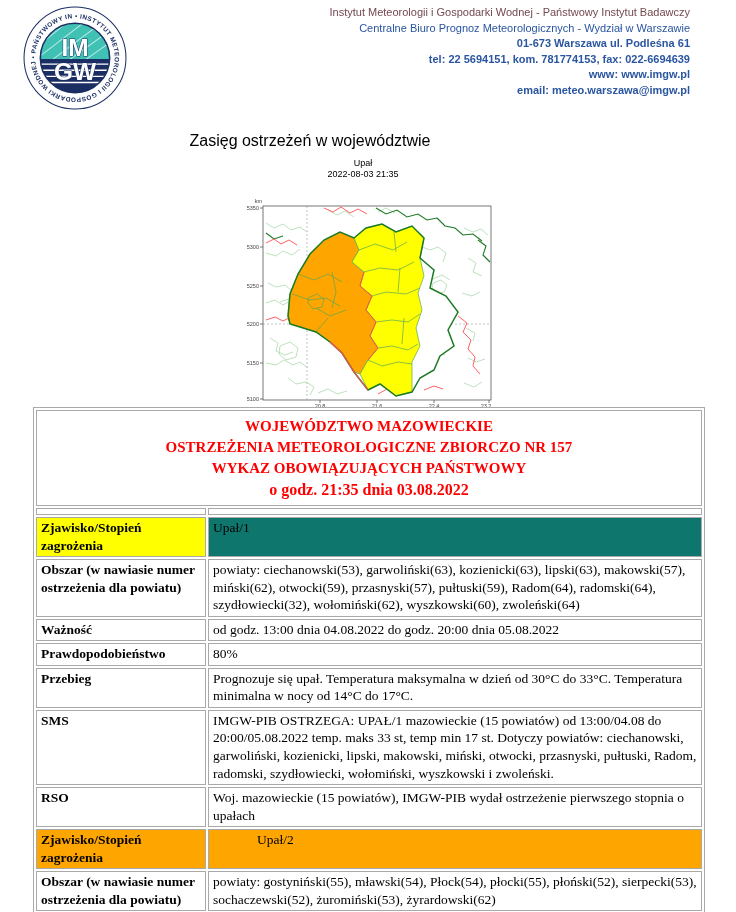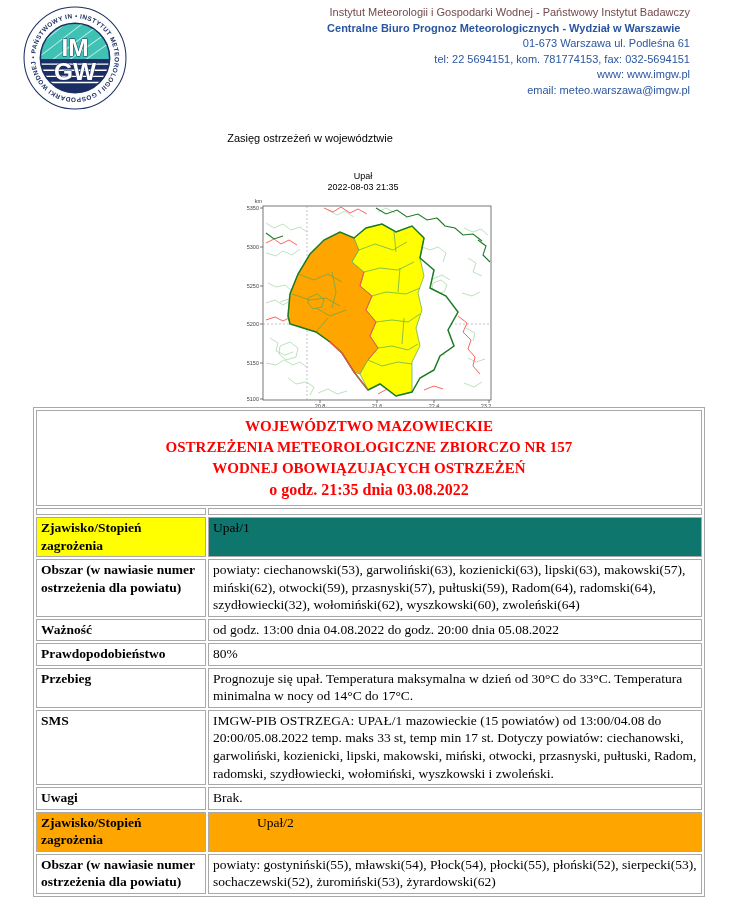--- a/index.html
+++ b/index.html
@@ -4,27 +4,27 @@
 <style>
   html,body{margin:0;padding:0;background:#ffffff;}
   #page{position:relative;width:736px;height:912px;background:#fff;overflow:hidden;
         font-family:"Liberation Sans",sans-serif;}
 
   
   #logo{position:absolute;left:22px;top:5px;width:106px;height:106px;}
   #org-block{position:absolute;top:5px;right:46px;text-align:right;
              font-size:11px;line-height:15.5px;white-space:nowrap;}
   .org-line1{color:#73494f;margin-left:12px;}
-  .org-line2{color:#2a55a0;font-weight:bold;text-align:center;}
-  .org-blue{color:#2a55a0;}
+  .org-line2{color:#2a55a0;font-weight:normal;}
+  .org-blue{color:#2a55a0;font-weight:bold;}
 
   
   #map-caption{position:absolute;top:132px;left:0;width:620px;text-align:center;
-               font-size:11px;color:#000;}
-  #map-head{position:absolute;top:171px;left:228px;width:270px;text-align:center;
+               font-size:16px;color:#000;}
+  #map-head{position:absolute;top:158px;left:228px;width:270px;text-align:center;
             font-size:9px;line-height:11px;color:#000;}
   #map-wrap{position:absolute;left:228px;top:198px;width:270px;height:215px;}
   .tick-label{font-size:5.5px;fill:#444;font-family:"Liberation Sans",sans-serif;}
 
   
   #warning-table{position:absolute;left:33px;top:407px;width:672px;
                  border-collapse:separate;border-spacing:2px;
                  border:1px solid #a9a9a9;background:#fff;table-layout:fixed;
                  font-family:"Liberation Serif",serif;}
   #warning-table td{border:1px solid #a9a9a9;vertical-align:top;background:#fff;}
@@ -71,21 +71,21 @@
       <text x="52" y="50" text-anchor="middle" font-size="24" font-weight="bold" font-family="Liberation Sans,sans-serif" fill="#ffffff" stroke="#1b2e63" stroke-width="0.9" paint-order="stroke">IM</text>
       <text x="52" y="74" text-anchor="middle" font-size="24" font-weight="bold" font-family="Liberation Sans,sans-serif" fill="#ffffff" stroke="#1b2e63" stroke-width="0.9" paint-order="stroke">GW</text>
     </g>
     <circle cx="52" cy="52" r="34" fill="none" stroke="#1b2e63" stroke-width="1.5"></circle>
   </svg>
 
   <div id="org-block">
     <div class="org-line1">Instytut Meteorologii i Gospodarki Wodnej - Państwowy Instytut Badawczy</div>
     <div class="org-line2">Centralne Biuro Prognoz Meteorologicznych - Wydział w Warszawie</div>
     <div class="org-blue">01-673 Warszawa ul. Podleśna 61</div>
-    <div class="org-blue">tel: 22 5694151, kom. 781774153, fax: 032-5694151</div>
+    <div class="org-blue">tel: 22 5694151, kom. 781774153, fax: 022-6694639</div>
     <div class="org-blue">www: www.imgw.pl</div>
     <div class="org-blue">email: meteo.warszawa@imgw.pl</div>
   </div>
 
   <div id="map-caption">Zasięg ostrzeżeń w województwie</div>
 
   <div id="map-head">
     <div>Upał</div>
     <div>2022-08-03 21:35</div>
   </div>
@@ -198,21 +198,21 @@
   <table id="warning-table">
     <colgroup>
         <col class="c1">
         <col>
       </colgroup>
     <tbody>
       <tr>
         <td id="title-cell" colspan="2">
           <div class="title-line">WOJEWÓDZTWO MAZOWIECKIE</div>
           <div class="title-line">OSTRZEŻENIA METEOROLOGICZNE ZBIORCZO NR 157</div>
-          <div class="title-line">WODNEJ OBOWIĄZUJĄCYCH OSTRZEŻEŃ</div>
+          <div class="title-line">WYKAZ OBOWIĄZUJĄCYCH PAŃSTWOWY</div>
           <div class="title-line-small">o godz. 21:35 dnia 03.08.2022</div>
         </td>
       </tr>
       <tr class="spacer">
         <td></td>
         <td></td>
       </tr>
 
     <tr>
           <td class="cell label" style="background: rgb(255, 255, 0);">Zjawisko/Stopień zagrożenia</td>
@@ -232,22 +232,22 @@
         </tr>
         <tr>
           <td class="cell label">Przebieg</td>
           <td class="cell value">Prognozuje się upał. Temperatura maksymalna w dzień od 30°C do 33°C. Temperatura minimalna w nocy od 14°C do 17°C.</td>
         </tr>
         <tr>
           <td class="cell label">SMS</td>
           <td class="cell value">IMGW-PIB OSTRZEGA: UPAŁ/1 mazowieckie (15 powiatów) od 13:00/04.08 do 20:00/05.08.2022 temp. maks 33 st, temp min 17 st. Dotyczy powiatów: ciechanowski, garwoliński, kozienicki, lipski, makowski, miński, otwocki, przasnyski, pułtuski, Radom, radomski, szydłowiecki, wołomiński, wyszkowski i zwoleński.</td>
         </tr>
         <tr>
-          <td class="cell label">Uwagi</td>
-          <td class="cell value">Brak.</td>
+          <td class="cell label">RSO</td>
+          <td class="cell value">Woj. mazowieckie (15 powiatów), IMGW-PIB wydał ostrzeżenie pierwszego stopnia o upałach</td>
         </tr>
         <tr>
           <td class="cell label" style="background: rgb(255, 165, 0);">Zjawisko/Stopień zagrożenia</td>
           <td class="cell value" style="background: rgb(255, 165, 0); padding-left: 48px;">Upał/2</td>
         </tr>
         <tr>
           <td class="cell label">Obszar (w nawiasie numer ostrzeżenia dla powiatu)</td>
           <td class="cell value">powiaty: gostyniński(55), mławski(54), Płock(54), płocki(55), płoński(52), sierpecki(53), sochaczewski(52), żuromiński(53), żyrardowski(62)</td>
         </tr>
       </tbody>

